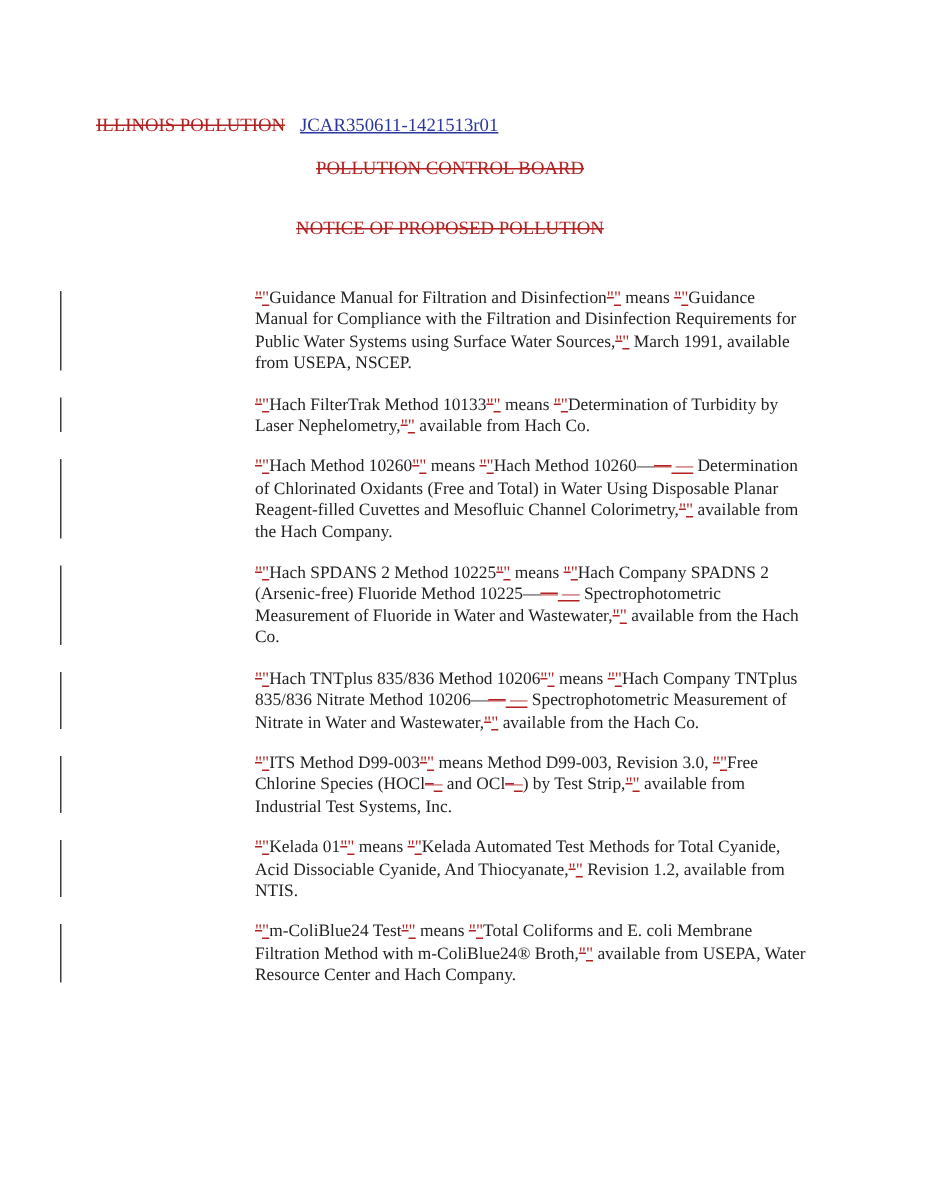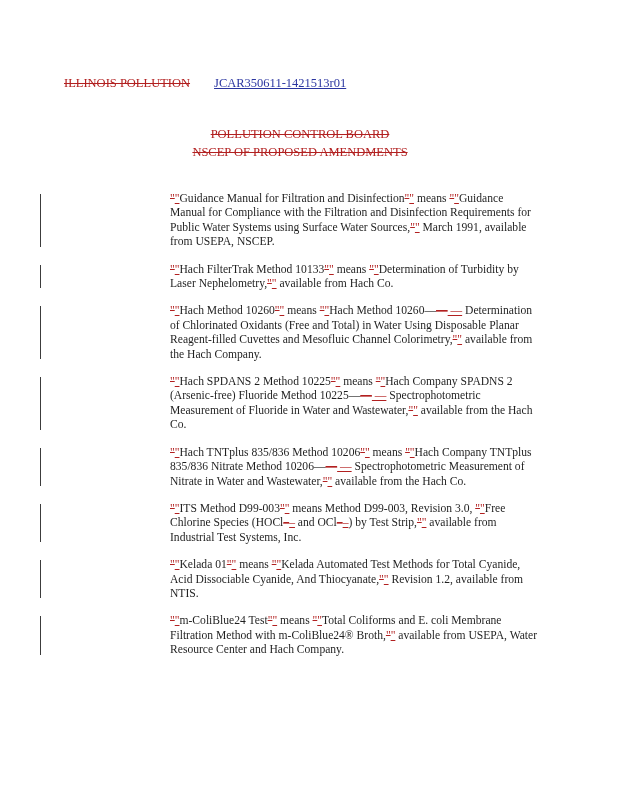--- a/index.html
+++ b/index.html
@@ -20,30 +20,30 @@
     font-size: 12.5px;
     white-space: nowrap;
   }
   .red-strike {
     color: var(--del, #b22020);
     text-decoration: line-through;
   }
   .docket {
     color: var(--docket, #2a35a0);
     text-decoration: underline;
-    margin-left: 24px;
+    margin-left: 10px;
   }
   .hcenter {
     position: absolute;
     left: 0;
     width: 600px;
     text-align: center;
     font-size: 12.5px;
   }
-  .h2 { top: 105px; margin-top: 22px; }
+  .h2 { top: 105px; }
   .h3 { top: 145px; }
 
   
   .doc-body {
     position: absolute;
     top: 192px;
     left: 170px;
     width: 368px;
     font-size: 11.6px;
     line-height: 14.4px;
@@ -73,21 +73,21 @@
 
   <div class="hline1">
     <span class="red-strike">ILLINOIS POLLUTION</span><span class="docket">JCAR350611-1421513r01</span>
   </div>
 
   <div class="hcenter h2">
     <span class="red-strike">POLLUTION CONTROL BOARD</span>
   </div>
 
   <div class="hcenter h3">
-    <span class="red-strike">NSCEP OF PROPOSED AMENDMENTS</span>
+    <span class="red-strike">NOTICE OF PROPOSED POLLUTION</span>
   </div>
 
   <div class="doc-body">
       <div class="para changed"><span class="seg-d">"</span><span class="seg-i">"</span><span class="seg-n">Guidance Manual for Filtration and Disinfection</span><span class="seg-d">"</span><span class="seg-i">"</span><span class="seg-n"> means </span><span class="seg-d">"</span><span class="seg-i">"</span><span class="seg-n">Guidance Manual for Compliance with the Filtration and Disinfection Requirements for Public Water Systems using Surface Water Sources,</span><span class="seg-d">"</span><span class="seg-i">"</span><span class="seg-n"> March 1991, available from USEPA, NSCEP.</span></div>
       <div class="para changed"><span class="seg-d">"</span><span class="seg-i">"</span><span class="seg-n">Hach FilterTrak Method 10133</span><span class="seg-d">"</span><span class="seg-i">"</span><span class="seg-n"> means </span><span class="seg-d">"</span><span class="seg-i">"</span><span class="seg-n">Determination of Turbidity by Laser Nephelometry,</span><span class="seg-d">"</span><span class="seg-i">"</span><span class="seg-n"> available from Hach Co.</span></div>
       <div class="para changed"><span class="seg-d">"</span><span class="seg-i">"</span><span class="seg-n">Hach Method 10260</span><span class="seg-d">"</span><span class="seg-i">"</span><span class="seg-n"> means </span><span class="seg-d">"</span><span class="seg-i">"</span><span class="seg-n">Hach Method 10260—</span><span class="seg-d">—</span><span class="seg-i"> —</span><span class="seg-n"> Determination of Chlorinated Oxidants (Free and Total) in Water Using Disposable Planar Reagent-filled Cuvettes and Mesofluic Channel Colorimetry,</span><span class="seg-d">"</span><span class="seg-i">"</span><span class="seg-n"> available from the Hach Company.</span></div>
       <div class="para changed"><span class="seg-d">"</span><span class="seg-i">"</span><span class="seg-n">Hach SPDANS 2 Method 10225</span><span class="seg-d">"</span><span class="seg-i">"</span><span class="seg-n"> means </span><span class="seg-d">"</span><span class="seg-i">"</span><span class="seg-n">Hach Company SPADNS 2 (Arsenic-free) Fluoride Method 10225—</span><span class="seg-d">—</span><span class="seg-i"> —</span><span class="seg-n"> Spectrophotometric Measurement of Fluoride in Water and Wastewater,</span><span class="seg-d">"</span><span class="seg-i">"</span><span class="seg-n"> available from the Hach Co.</span></div>
       <div class="para changed"><span class="seg-d">"</span><span class="seg-i">"</span><span class="seg-n">Hach TNTplus 835/836 Method 10206</span><span class="seg-d">"</span><span class="seg-i">"</span><span class="seg-n"> means </span><span class="seg-d">"</span><span class="seg-i">"</span><span class="seg-n">Hach Company TNTplus 835/836 Nitrate Method 10206—</span><span class="seg-d">—</span><span class="seg-i"> —</span><span class="seg-n"> Spectrophotometric Measurement of Nitrate in Water and Wastewater,</span><span class="seg-d">"</span><span class="seg-i">"</span><span class="seg-n"> available from the Hach Co.</span></div>
       <div class="para changed"><span class="seg-d">"</span><span class="seg-i">"</span><span class="seg-n">ITS Method D99-003</span><span class="seg-d">"</span><span class="seg-i">"</span><span class="seg-n"> means Method D99-003, Revision 3.0, </span><span class="seg-d">"</span><span class="seg-i">"</span><span class="seg-n">Free Chlorine Species (HOCl</span><span class="seg-d">–</span><span class="seg-i">–</span><span class="seg-n"> and OCl</span><span class="seg-d">–</span><span class="seg-i">–</span><span class="seg-n">) by Test Strip,</span><span class="seg-d">"</span><span class="seg-i">"</span><span class="seg-n"> available from Industrial Test Systems, Inc.</span></div>
       <div class="para changed"><span class="seg-d">"</span><span class="seg-i">"</span><span class="seg-n">Kelada 01</span><span class="seg-d">"</span><span class="seg-i">"</span><span class="seg-n"> means </span><span class="seg-d">"</span><span class="seg-i">"</span><span class="seg-n">Kelada Automated Test Methods for Total Cyanide, Acid Dissociable Cyanide, And Thiocyanate,</span><span class="seg-d">"</span><span class="seg-i">"</span><span class="seg-n"> Revision 1.2, available from NTIS.</span></div>

